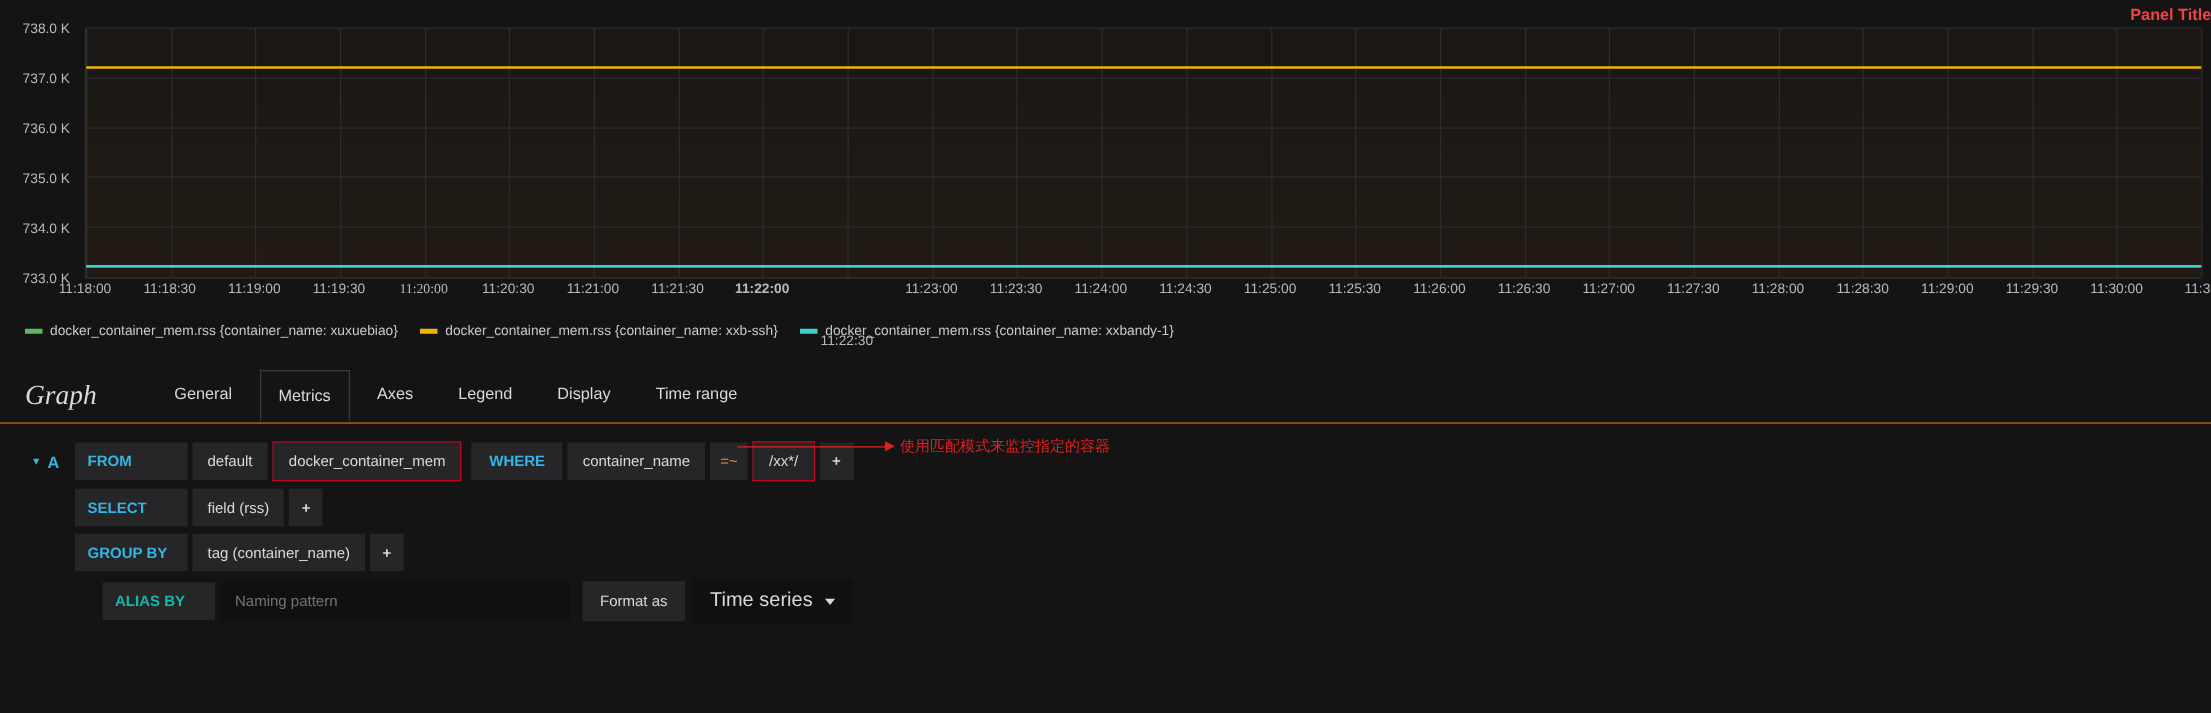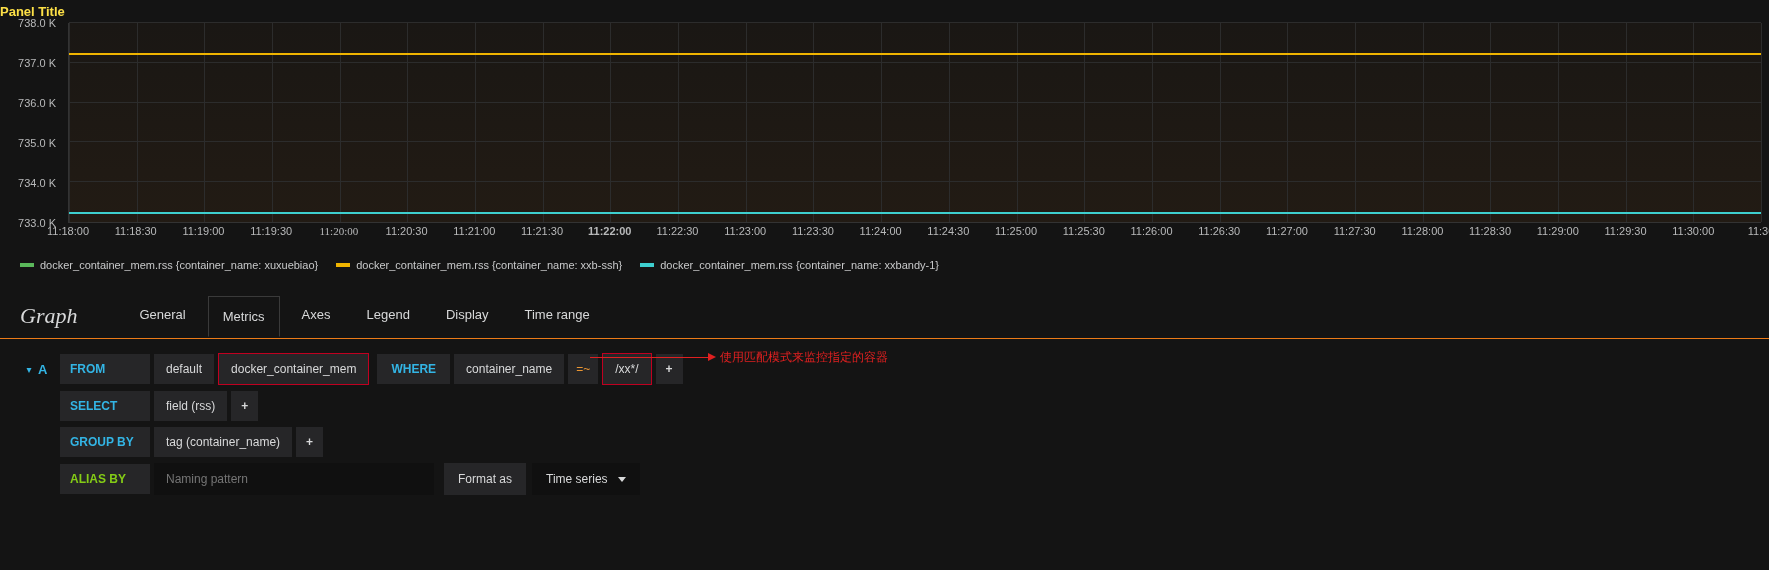--- a/index.html
+++ b/index.html
@@ -6,25 +6,25 @@
 body {
   width: 1769px;
   height: 570px;
   background: #141414;
   color: #d8d9da;
   font-family: "Helvetica Neue", Arial, sans-serif;
   font-size: 12px;
   overflow: hidden;
 }
 .panel-title {
-  text-align: left;
+  text-align: right;
   font-weight: bold;
   font-size: 13px;
   padding: 4px 0;
-  color: #fde047;
+  color: #ef4444;
 }
 .chart-area {
   position: relative;
   height: 230px;
   margin: 0 8px 0 8px;
 }
 .y-axis {
   position: absolute;
   left: 0;
   top: 0;
@@ -152,41 +152,41 @@
   cursor: pointer;
   white-space: nowrap;
 }
 .segment.highlight { border: 1px solid #c00020; }
 .segment.op { color: #e89432; padding:8px 8px; }
 .segment.plus {
   padding: 8px 10px;
   font-weight: bold;
 }
 .indent { width: 40px; }
-.alias-row .keyword { color:#84cc16; }
+.alias-row .keyword { color:#14b8a6;margin-left:22px; }
 .alias-input {
   background: #101010;
   border: none;
   color: #888;
   font-size: 12px;
   padding: 9px 12px;
   width: 280px;
   margin-right: 10px;
 }
 .format-label {
   background: #262628;
   color: #d8d9da;
   font-size: 12px;
   padding: 9px 14px;
   margin-right: 6px;
 }
 .format-select {
   background: #101010;
   color: #d8d9da;
-  font-size: 12px;
+  font-size: 16px;
   padding: 9px 14px;
   display: flex;
   align-items: center;
   gap: 10px;
   cursor: pointer;
 }
 .caret-down {
   width: 0; height: 0;
   border-left: 4px solid transparent;
   border-right: 4px solid transparent;
@@ -266,21 +266,21 @@
   <div class="x-axis" id="x-axis">
       <div class="x-tick" style="left: 0%;">11:18:00</div>
       <div class="x-tick" style="left: 4%;">11:18:30</div>
       <div class="x-tick" style="left: 8%;">11:19:00</div>
       <div class="x-tick" style="left: 12%;">11:19:30</div>
       <div class="x-tick" style="left: 16%; font-family: Liberation Serif, serif;">11:20:00</div>
       <div class="x-tick" style="left: 20%;">11:20:30</div>
       <div class="x-tick" style="left: 24%;">11:21:00</div>
       <div class="x-tick" style="left: 28%;">11:21:30</div>
       <div class="x-tick" style="left: 32%; font-weight: bold;">11:22:00</div>
-      <div class="x-tick" style="left: 36%;">11:22:30</div>
+      <div class="x-tick" style="left: 36%; margin-top: 42px;">11:22:30</div>
       <div class="x-tick" style="left: 40%;">11:23:00</div>
       <div class="x-tick" style="left: 44%;">11:23:30</div>
       <div class="x-tick" style="left: 48%;">11:24:00</div>
       <div class="x-tick" style="left: 52%;">11:24:30</div>
       <div class="x-tick" style="left: 56%;">11:25:00</div>
       <div class="x-tick" style="left: 60%;">11:25:30</div>
       <div class="x-tick" style="left: 64%;">11:26:00</div>
       <div class="x-tick" style="left: 68%;">11:26:30</div>
       <div class="x-tick" style="left: 72%;">11:27:00</div>
       <div class="x-tick" style="left: 76%;">11:27:30</div>

